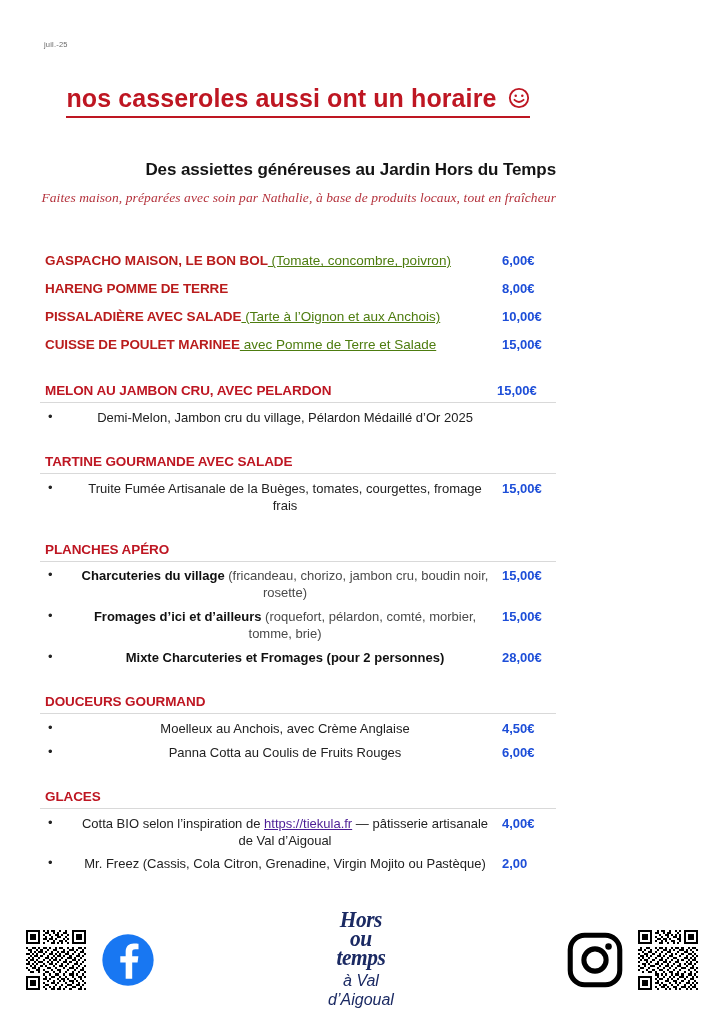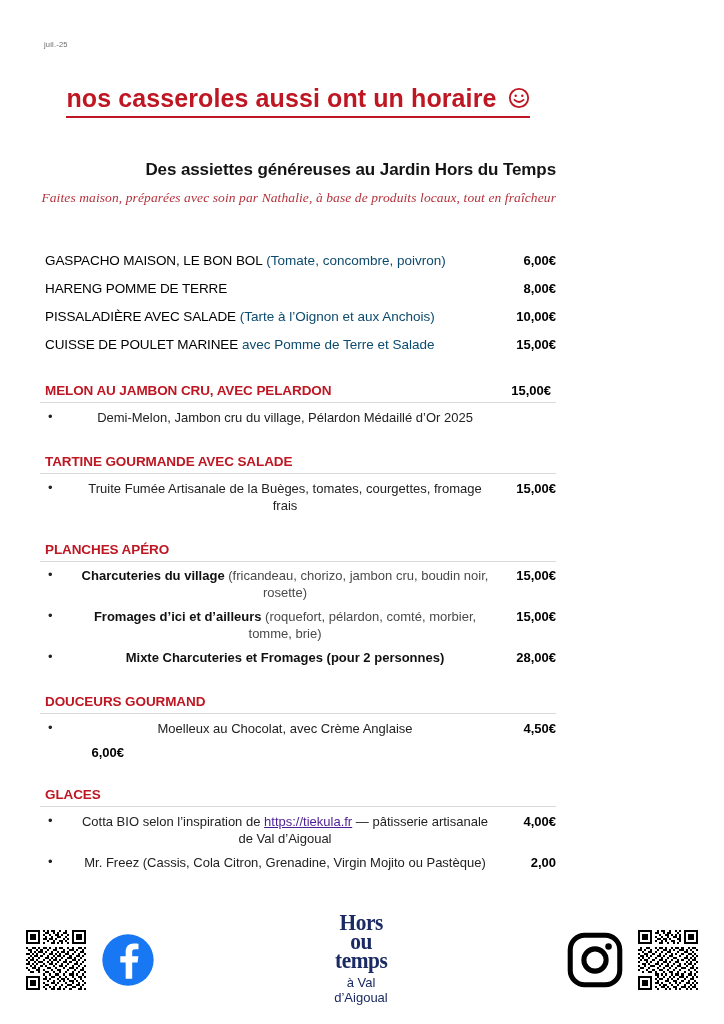--- a/index.html
+++ b/index.html
@@ -93,37 +93,37 @@
   }
 
   .simple-row { padding: 5.5px 0 5.5px 5px; }
 
   .dish {
     font-size: 13.5px;
     line-height: 1.25;
     flex: 1 1 auto;
   }
   .dish .name {
-    font-weight: normal;
-    color: #000000;
+    font-weight: bold;
+    color: #b91c1c;
     letter-spacing: -0.1px;
     margin-top: 24px;
   }
   .dish .desc {
     font-weight: normal;
-    color: #0c4a6e;
+    color: #4d7c0f;
+    text-decoration: underline;
   }
 
   .price {
     font-size: 13px;
     font-weight: bold;
-    color: #000000;
+    color: #1d4ed8;
     white-space: nowrap;
     flex: 0 0 auto;
-    text-align: right;
     min-width: 54px;
   }
 
   
   .section { margin-top: 24px; }
 
   .section-head {
     display: flex;
     align-items: baseline;
     justify-content: space-between;
@@ -201,20 +201,21 @@
   .qr { display: block; }
 
   .fb-icon { display: block; }
   .ig-icon { display: block; }
 
   .logo {
     text-align: center;
     color: #1b2a63;
     line-height: 0.82;
     font-family: "Liberation Serif", serif;
+    font-style: italic;
   }
   .logo .l1 {
     font-size: 23px;
     font-weight: bold;
     letter-spacing: -0.5px;
     display: block;
     transform: scaleX(0.93);
   }
   .logo .l2 {
     font-size: 23px;
@@ -227,21 +228,21 @@
     font-size: 23px;
     font-weight: bold;
     letter-spacing: -0.5px;
     display: block;
     transform: scaleX(0.93);
   }
   .logo .sub1, .logo .sub2 {
     display: block;
     font-family: "Liberation Sans", sans-serif;
     font-weight: normal;
-    font-size: 13px;
+    font-size: 16px;
     letter-spacing: 0px;
     line-height: 1.15;
   }
   .logo .sub1 { margin-top: 5px; }
 </style>
 </head>
 <body>
 
 <div class="page">
 
@@ -362,26 +363,27 @@
 
     <div class="section">
       <div class="section-head">
         <span class="section-title">DOUCEURS GOURMAND</span>
         <span class="price"></span>
       </div>
       <hr class="rule">
       <ul class="items">
         <li>
           <div class="bullet-row">
-            <span class="bullet-text">Moelleux au Chocolat, avec Crème Anglaise</span>
+            <span class="bullet-text">Moelleux au Anchois, avec Crème Anglaise</span>
             <span class="price">4,50€</span>
           </div>
         </li>
         <li>
           <div class="bullet-row">
+            <span class="bullet-text">Panna Cotta au Coulis de Fruits Rouges</span>
             <span class="price">6,00€</span>
           </div>
         </li>
       </ul>
     </div>
 
     <div class="section">
       <div class="section-head">
         <span class="section-title">GLACES</span>
         <span class="price"></span>

